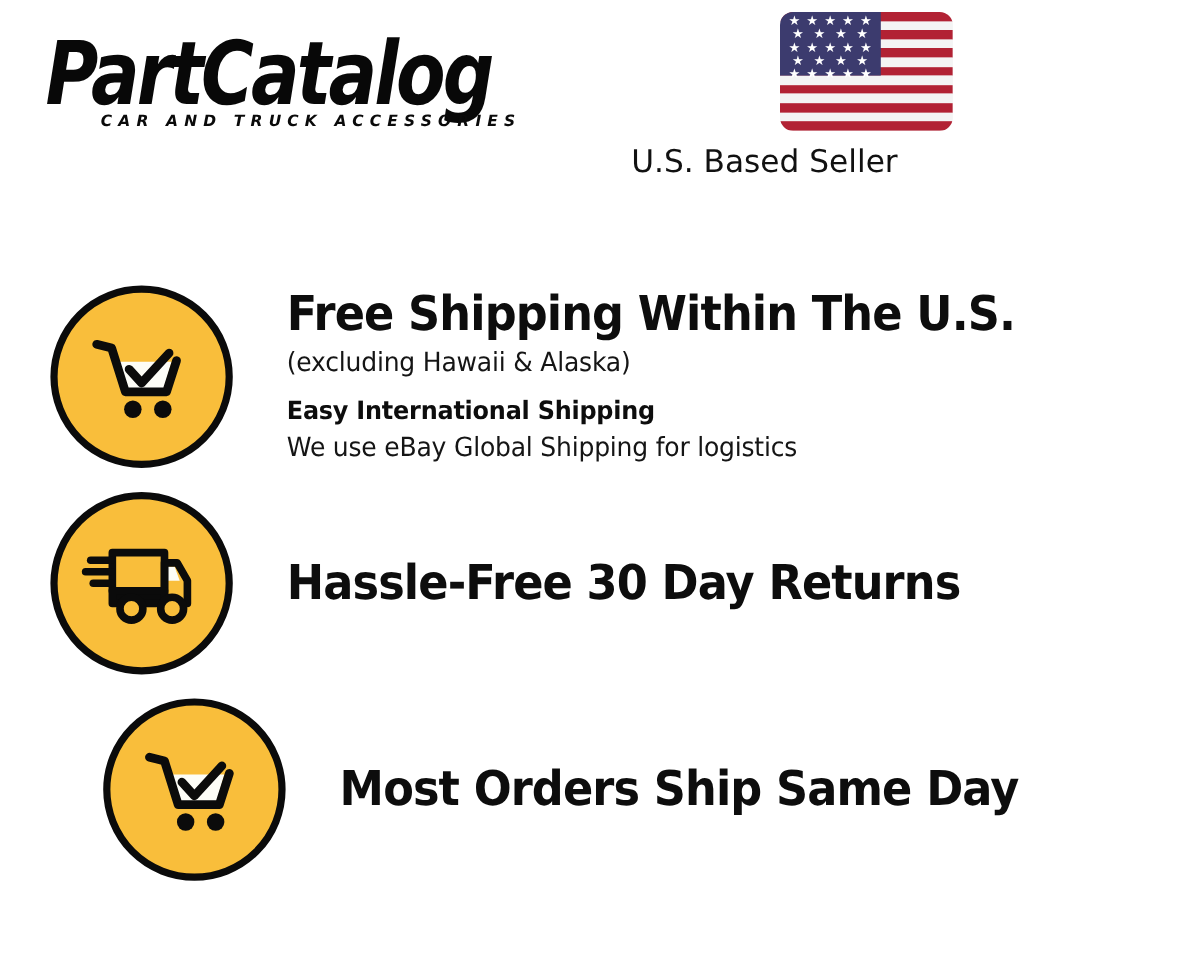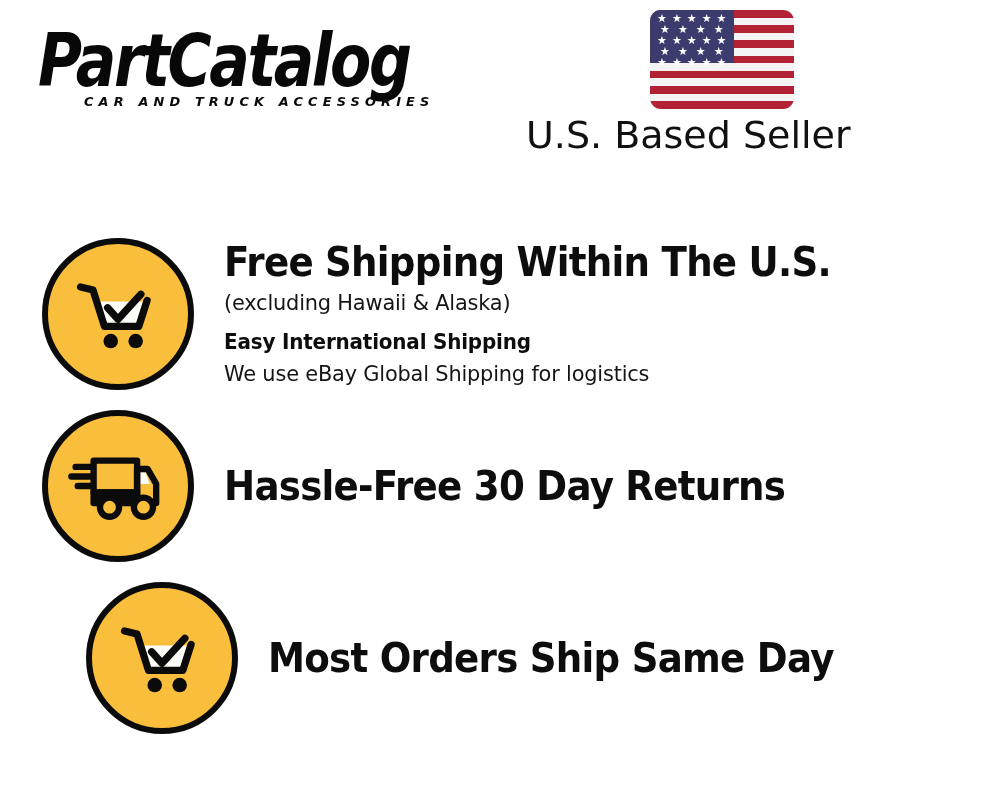--- a/index.html
+++ b/index.html
@@ -131,41 +131,42 @@
   }
 
   #seller-caption {
     position: absolute;
     left: 0;
     top: 108px;
     width: 272px;
     text-align: left;
     font-family: "DejaVu Sans", sans-serif;
     font-weight: 400;
-    font-size: 38px;
+    font-size: 26px;
     line-height: 38px;
     color: #111111;
     white-space: nowrap;
   }
 
   
   #features {
     position: absolute;
     left: 0;
     top: 228px;
     width: 1000px;
     height: 540px;
   }
 
   .feature-row {
     position: absolute;
     left: 0;
     width: 1000px;
     display: flex;
     align-items: center;
+    gap: 15px;
   }
   #feature-row-0 { top: 0px;   height: 172px; }
   #feature-row-1 { top: 172px; height: 172px; }
   #feature-row-2 { top: 344px; height: 172px; margin-left: 44px; }
 
   .feature-icon {
     position: relative;
     flex: 0 0 auto;
     margin-left: 42px;
     width: 152px;

